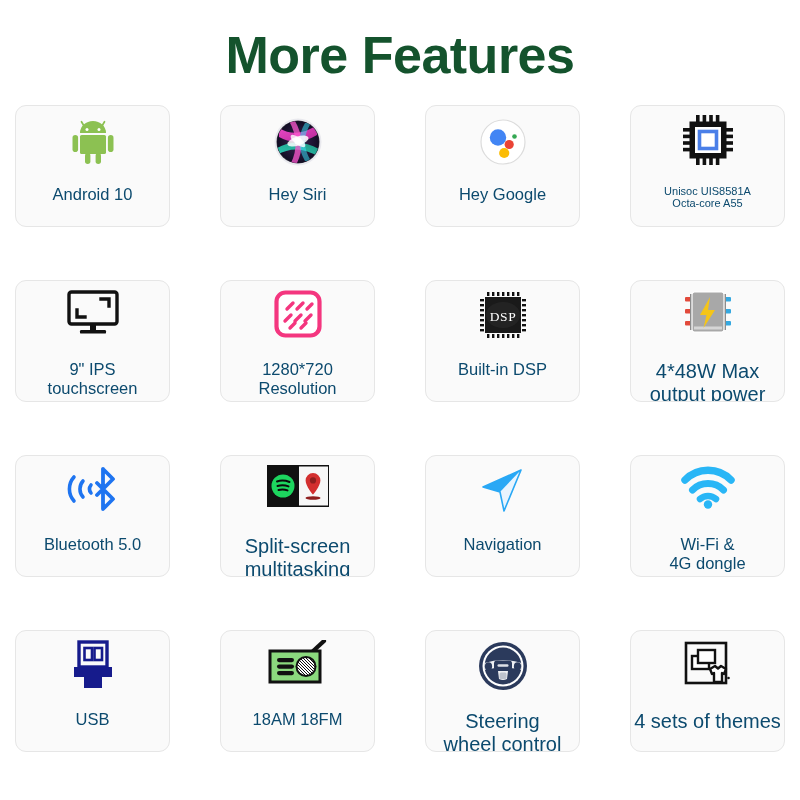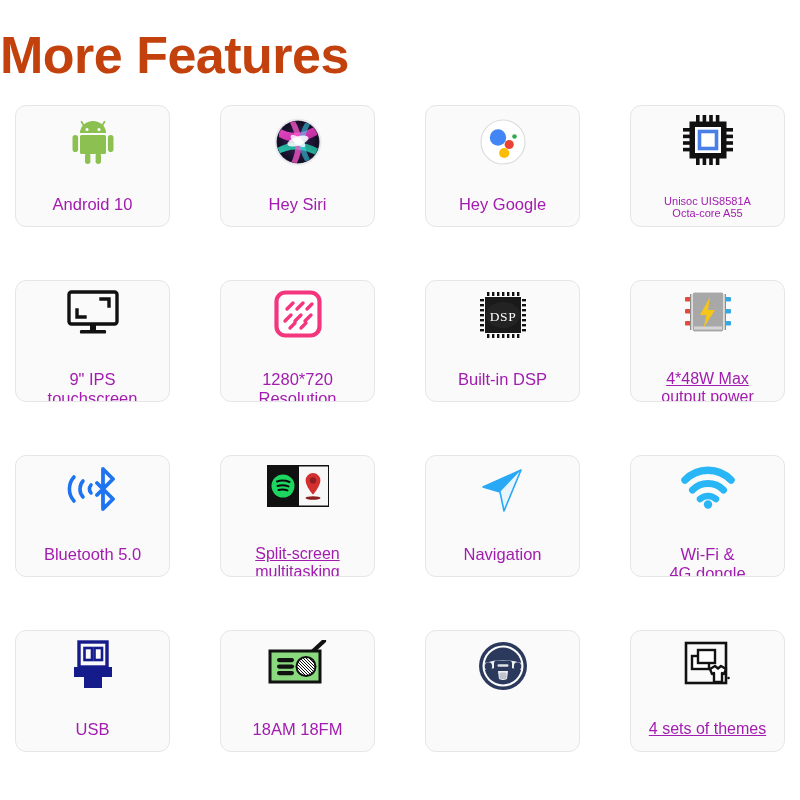--- a/index.html
+++ b/index.html
@@ -8,24 +8,24 @@
     background: #ffffff;
     font-family: "Liberation Sans", sans-serif;
     overflow: hidden;
   }
   #page {
     position: relative;
     width: 800px; height: 800px;
     background: #ffffff;
   }
   .page-title {
-    text-align: left;
+    text-align: center;
     font-size: 52px;
     font-weight: bold;
-    color: #c2410c;
+    color: #14532d;
     letter-spacing: -0.5px;
     margin: 0;
     padding-top: 28px;
     line-height: 1.05;
   }
   .grid {
     display: grid;
     grid-template-columns: repeat(4, 155px);
     grid-template-rows: repeat(4, 122px);
     justify-content: center;
@@ -47,28 +47,28 @@
   }
   .icon-wrap {
     height: 62px;
     display: flex;
     align-items: flex-start;
     justify-content: center;
     flex-shrink: 0;
   }
   .card-label {
     font-size: 16.5px;
-    color: #a21caf;
+    color: #0c4a6e;
     text-align: center;
     line-height: 1.16;
-    margin-top: 18px;
+    margin-top: 8px;
     padding: 0 3px;
     white-space: pre-line;
   }
-  .card-label.small { font-size: 16px; text-decoration: underline; }
+  .card-label.small { font-size: 20px; }
   .card-label.xsmall { font-size: 11px; }
   svg { display: block; }
 </style>
 </head>
 <body>
 
 <div id="page">
 
   <h1 class="page-title">More Features</h1>
 
@@ -376,20 +376,22 @@
           <circle cx="26" cy="26" r="18.5" fill="#2B3A5C"></circle>
           <path d="M7.5 23 Q26 17 44.5 23 L44.5 30 Q26 25 7.5 30 Z" fill="#ffffff" opacity="0.92"></path>
           <rect x="17" y="20.5" width="18" height="10" rx="3" fill="#2B3A5C"></rect>
           <rect x="20.5" y="24.3" width="11" height="2.4" rx="1.2" fill="#ffffff" opacity="0.85"></rect>
           <ellipse cx="11.5" cy="26.5" rx="3.6" ry="4.2" fill="#2B3A5C"></ellipse>
           <ellipse cx="40.5" cy="26.5" rx="3.6" ry="4.2" fill="#2B3A5C"></ellipse>
           <path d="M21 31 L31 31 L30 39 Q26 41 22 39 Z" fill="#ffffff" opacity="0.92"></path>
           <rect x="22.5" y="32.5" width="7" height="6.5" rx="1.5" fill="#2B3A5C" opacity="0.25"></rect>
         </svg>
       </div>
+      <div class="card-label small">Steering
+wheel control</div>
     </div>
 
     <div class="card">
       <div class="icon-wrap">
         <svg width="50" height="50" viewBox="0 0 50 50">
           <rect x="3" y="3" width="40" height="40" fill="none" stroke="#111111" stroke-width="2.6"></rect>
           <rect x="9" y="16" width="17" height="13" fill="#ffffff" stroke="#111111" stroke-width="2.4"></rect>
           <rect x="15" y="10" width="17" height="13" fill="#ffffff" stroke="#111111" stroke-width="2.4"></rect>
           <path d="M27 29 L32 26 L35 28.5 L38 26 L43 29 L41 34 L39 33 L39 42 L31 42 L31 33 L29 34 Z" fill="#ffffff" stroke="#111111" stroke-width="2.4" stroke-linejoin="round"></path>
           <circle cx="45.5" cy="38" r="1.3" fill="#111111"></circle>

